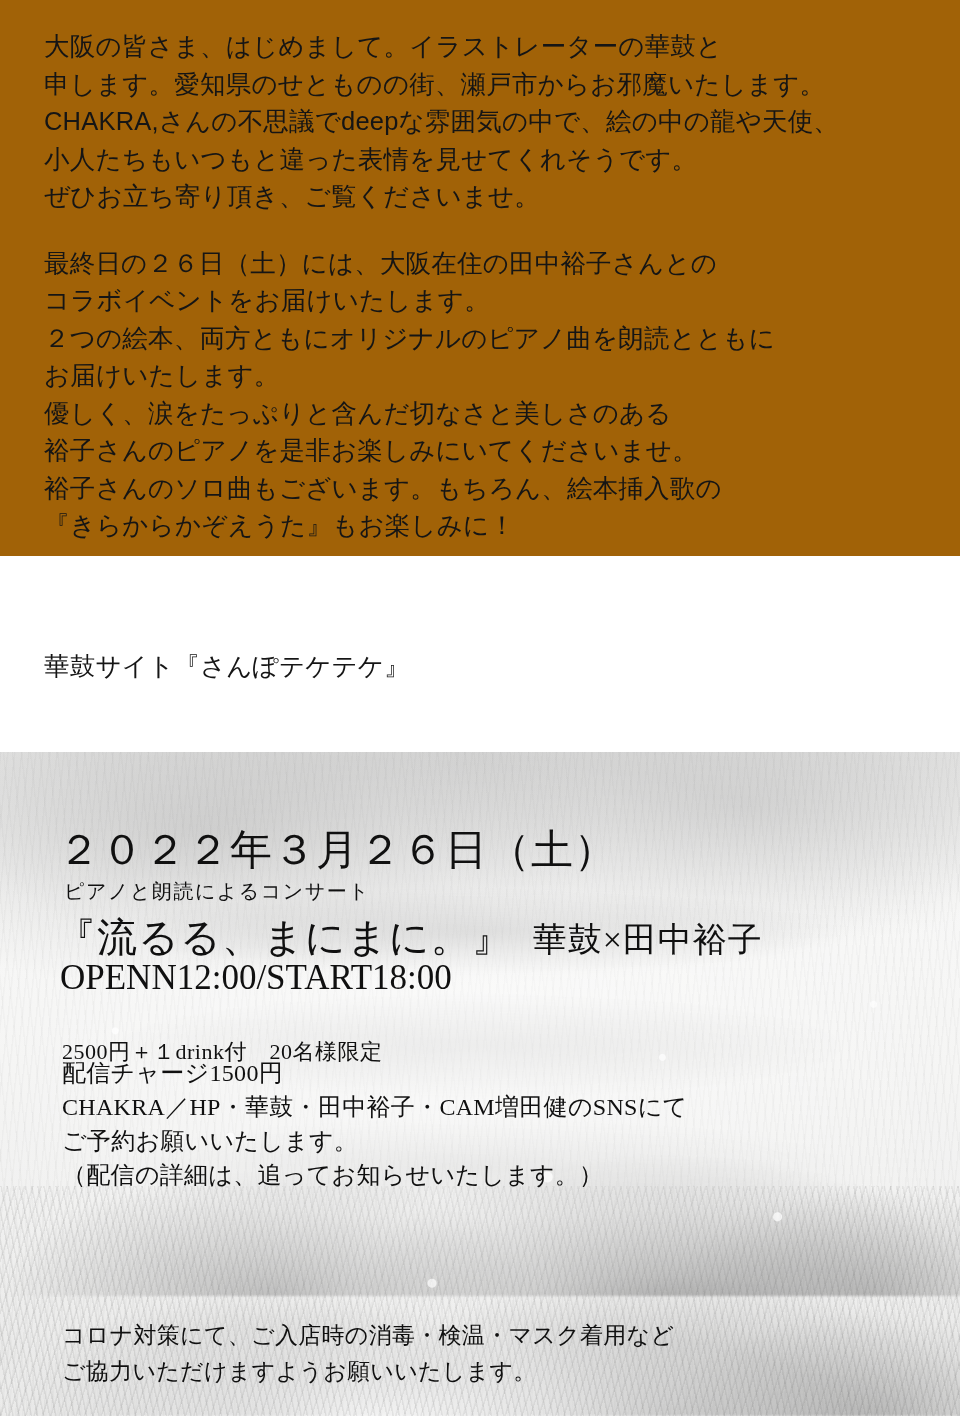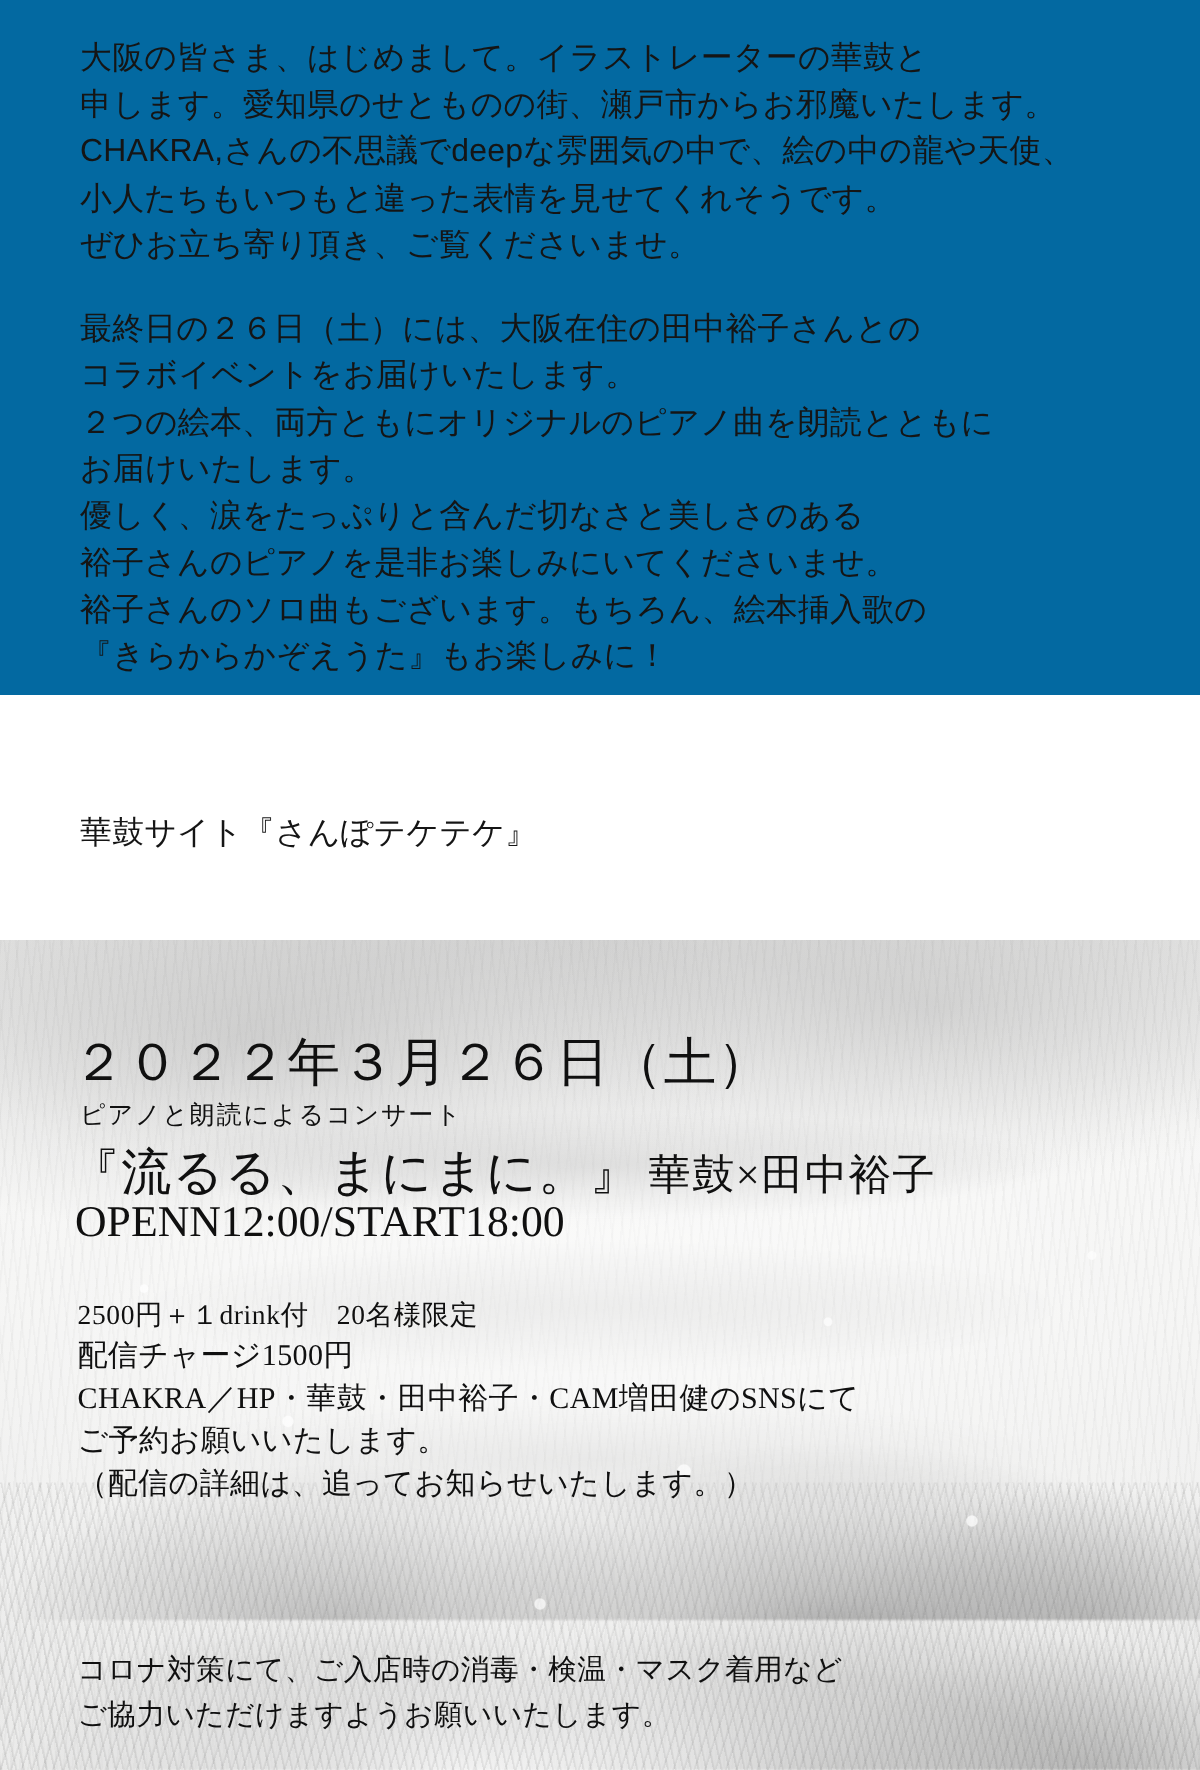--- a/index.html
+++ b/index.html
@@ -16,23 +16,23 @@
     color: #111;
   }
 
   
   .top-block {
     position: absolute;
     left: 0;
     top: 0;
     width: 960px;
     height: 556px;
-    background: #0369a1;
+    background: #a16207;
     box-sizing: border-box;
-    padding: 22px 40px 0 64px;
+    padding: 22px 40px 0 44px;
   }
   .para {
     font-size: 25.5px;
     line-height: 37.5px;
     letter-spacing: 0.2px;
     color: #151515;
     white-space: pre-wrap;
   }
   .para.p1 { margin-top: 6px; }
   .para.p2 { margin-top: 29px; }
@@ -149,20 +149,21 @@
     left: 64px;
     top: 126px;
     font-size: 20px;
     letter-spacing: 1.5px;
   }
   .title-row {
     left: 56px;
     top: 158px;
     display: flex;
     align-items: baseline;
+    gap: 14px;
   }
   .title-main {
     font-size: 40px;
     letter-spacing: 1px;
   }
   .title-artists {
     font-size: 34px;
     letter-spacing: 1px;
     margin-left: 6px;
   }
@@ -173,21 +174,21 @@
     letter-spacing: 0px;
   }
   .price-line {
     left: 62px;
     top: 285px;
     font-size: 22px;
     letter-spacing: 0.5px;
   }
   .info-block {
     left: 62px;
-    top: 316px;
+    top: 304px;
     font-size: 24px;
     line-height: 34px;
     letter-spacing: 0.3px;
   }
   .covid-block {
     left: 62px;
     top: 566px;
     font-size: 23px;
     line-height: 36px;
     letter-spacing: 0.3px;

